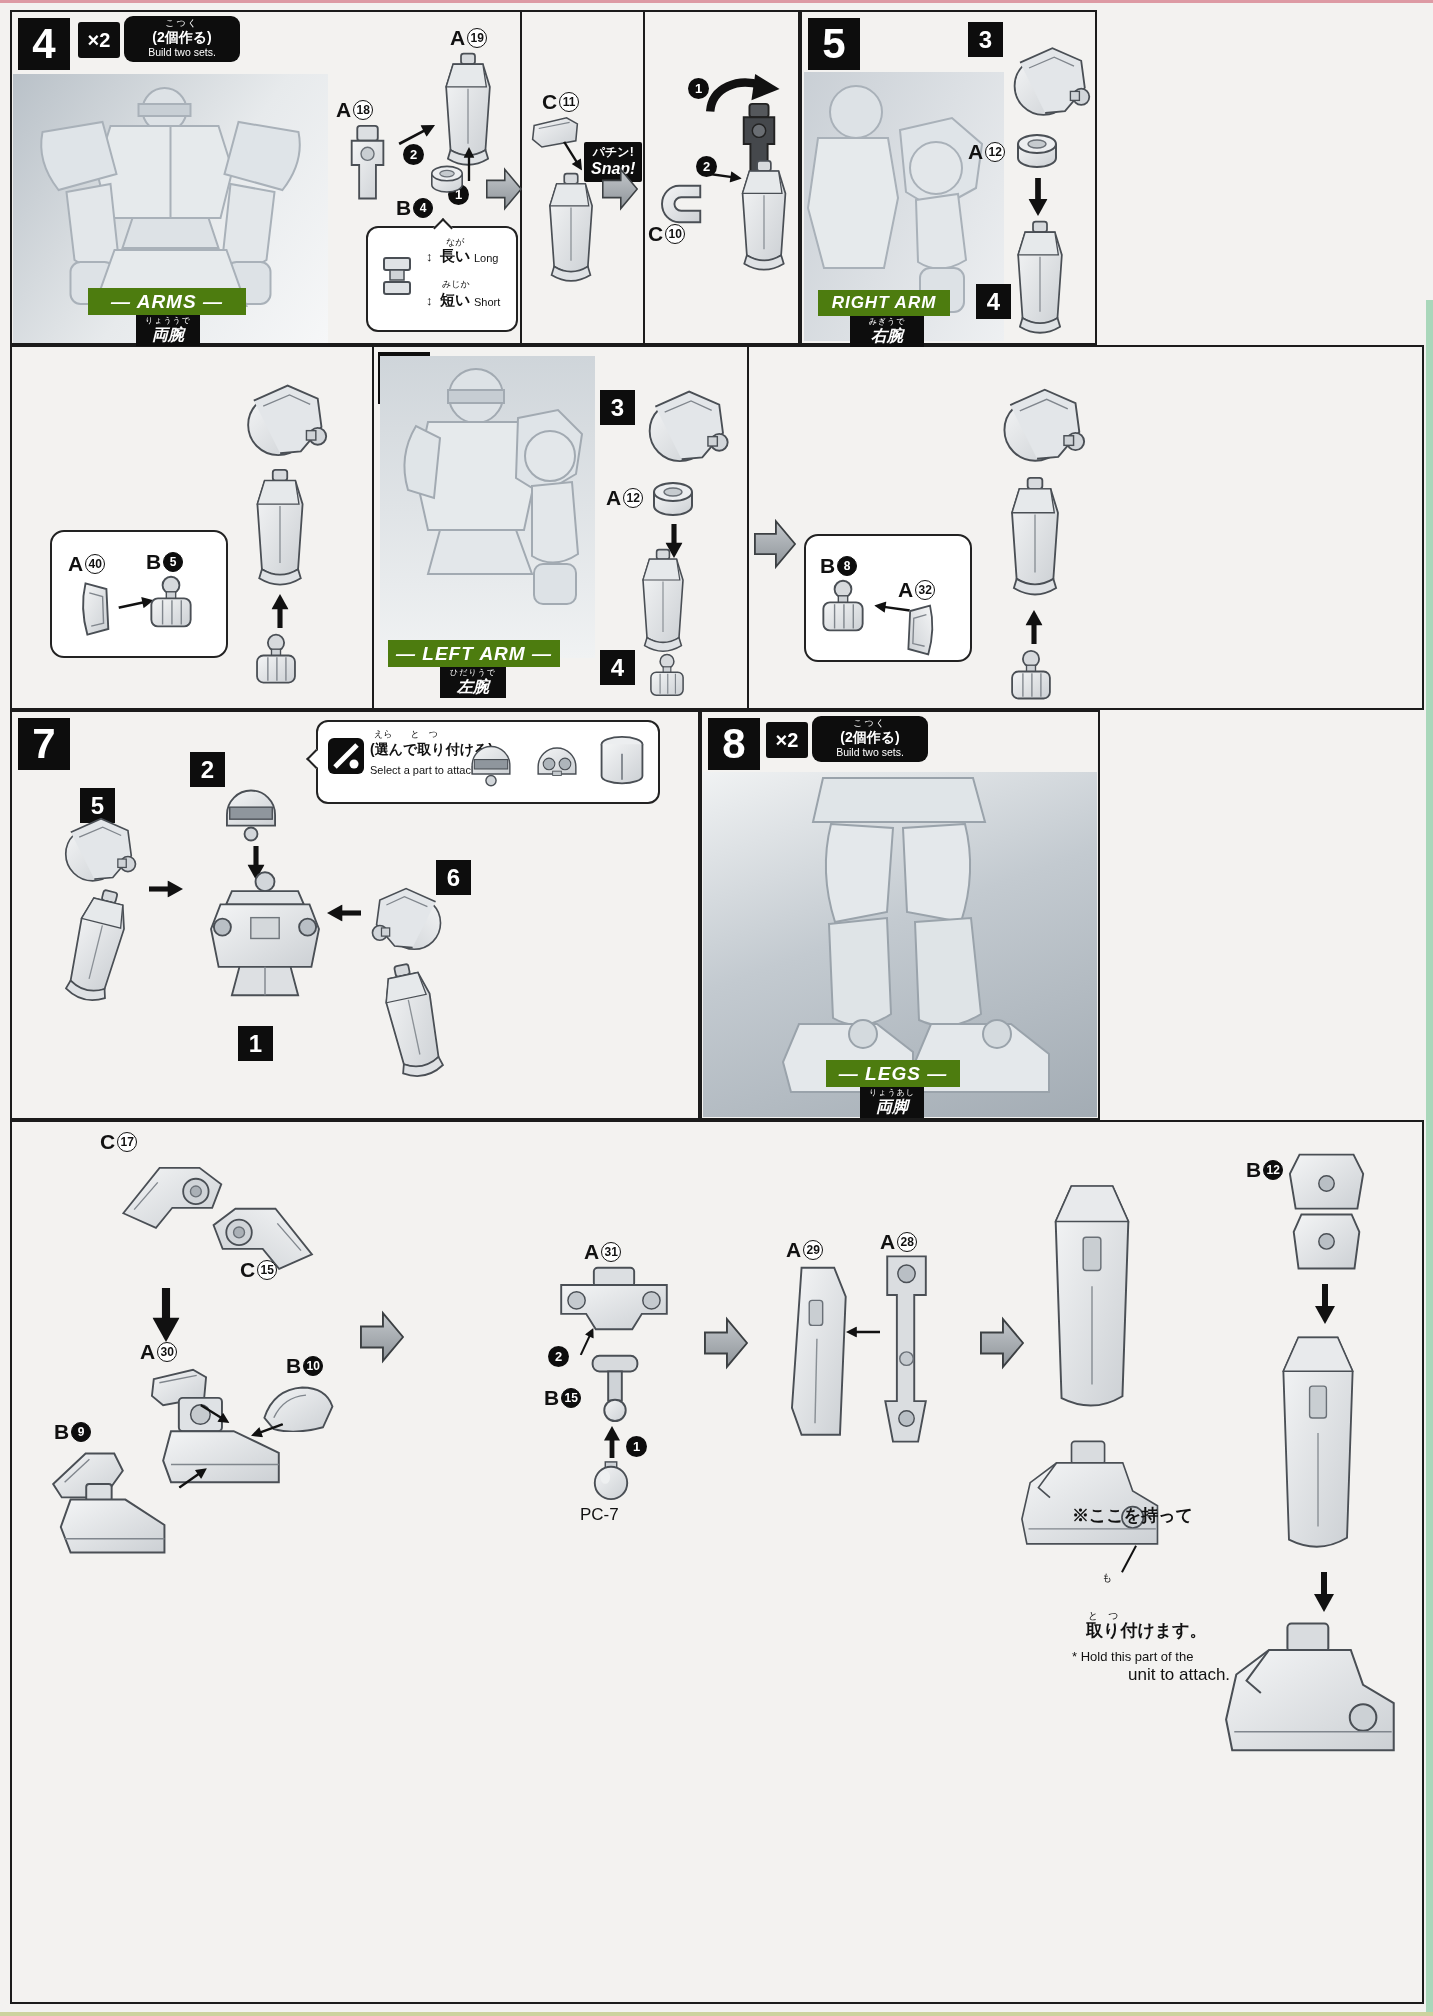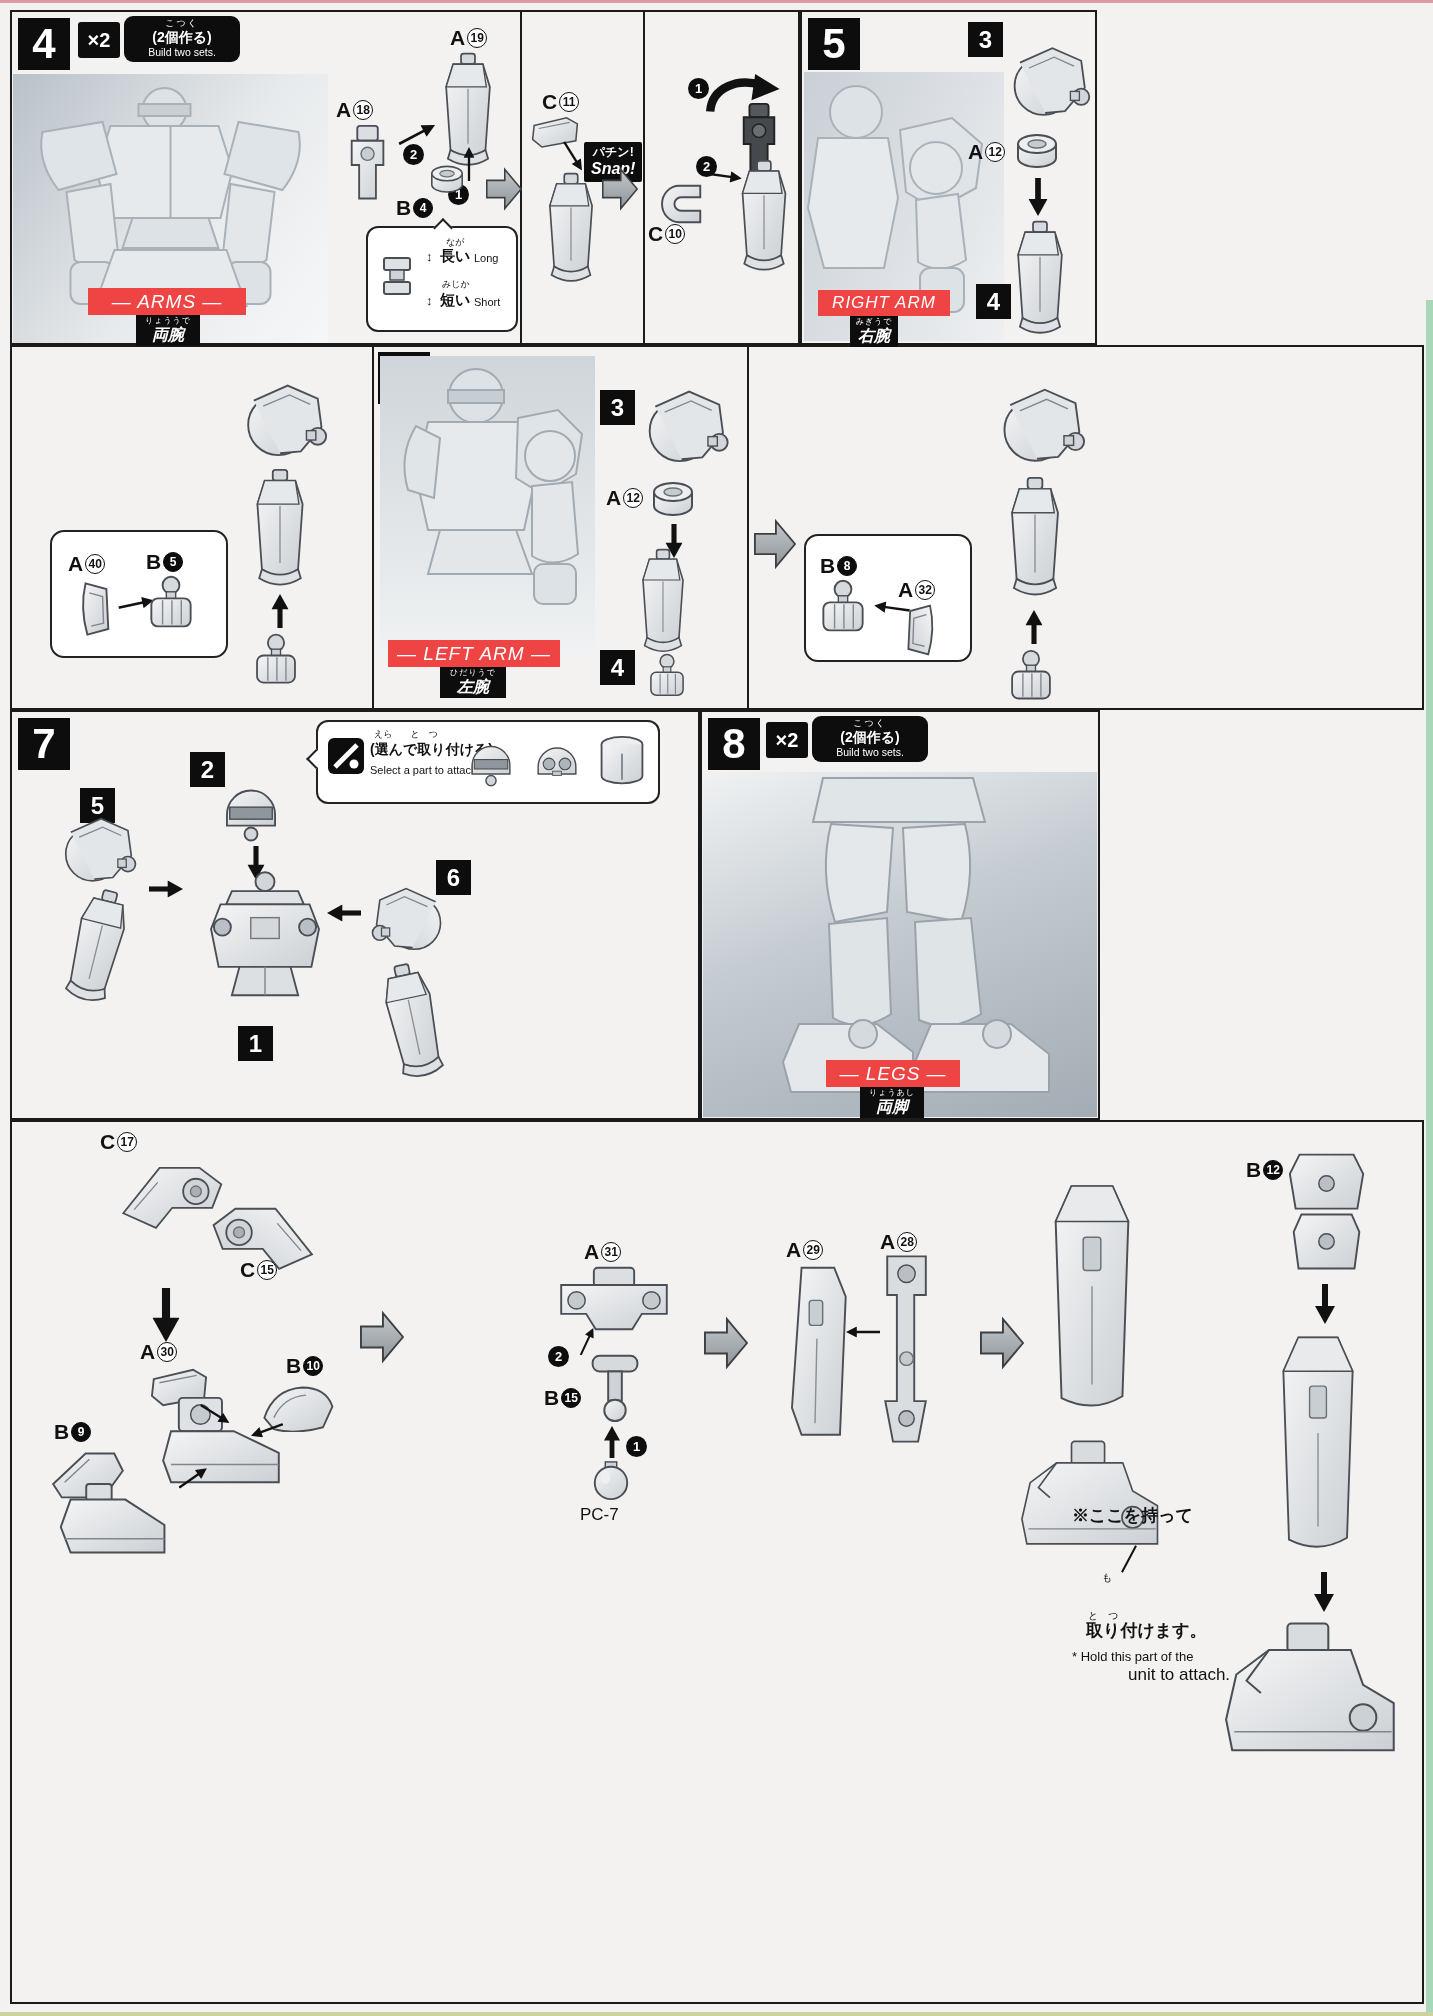--- a/index.html
+++ b/index.html
@@ -11,21 +11,21 @@
   .sq{position:absolute;width:35px;height:35px;background:#0d0d0d;color:#fff;font-size:24px;font-weight:bold;display:flex;align-items:center;justify-content:center}
   .x2badge{position:absolute;width:42px;height:36px;background:#0d0d0d;color:#fff;font-weight:bold;font-size:20px;display:flex;align-items:center;justify-content:center;border-radius:3px}
   .b2badge{position:absolute;background:#0d0d0d;color:#fff;border-radius:9px;text-align:center;padding:3px 6px}
   .b2badge .f{display:block;font-size:9px;line-height:1.1;letter-spacing:2px}
   .b2badge .jp{display:block;font-size:14px;font-weight:bold;line-height:1.25}
   .b2badge .en{display:block;font-size:10.5px;line-height:1.2}
   .plabel{position:absolute;font-size:21px;font-weight:600;display:flex;align-items:center;gap:2px}
   .circ{display:inline-flex;width:20px;height:20px;border:1.8px solid #111;border-radius:50%;align-items:center;justify-content:center;font-size:12px;font-weight:bold;background:#fff;line-height:1}
   .circ.dark{background:#0d0d0d;color:#fff;border-color:#0d0d0d}
   .circlone{position:absolute;width:21px;height:21px;border-radius:50%;background:#0d0d0d;color:#fff;font-size:13px;font-weight:bold;display:flex;align-items:center;justify-content:center;line-height:1}
-  .sec{position:absolute;background:#ef4444;color:#fff;display:flex;align-items:center;justify-content:center;font-style:italic;font-weight:normal;font-size:19px;letter-spacing:1px}
+  .sec{position:absolute;background:#4d7c0f;color:#fff;display:flex;align-items:center;justify-content:center;font-style:italic;font-weight:bold;font-size:19px;letter-spacing:1px}
   .secjp{position:absolute;background:#0d0d0d;color:#fff;text-align:center;padding:2px 4px}
   .secjp .f{display:block;font-size:8px;line-height:1.1;letter-spacing:1px}
   .secjp .jp{display:block;font-size:16px;font-weight:bold;font-style:italic;line-height:1.15}
   .wm{position:absolute}
   .part{position:absolute}
   .arr{position:absolute}
   .inset{position:absolute;background:#fff;border:2.5px solid #222;border-radius:14px}
   .callout{position:absolute;background:#fff;border:2.5px solid #222;border-radius:12px}
   .tail-up{position:absolute;width:14px;height:14px;background:#fff;border-left:2.5px solid #222;border-top:2.5px solid #222;transform:rotate(45deg)}
   .tail-left{position:absolute;width:14px;height:14px;background:#fff;border-left:2.5px solid #222;border-bottom:2.5px solid #222;transform:rotate(45deg)}
@@ -358,21 +358,21 @@
         <circle cx="52" cy="40" r="26" fill="#dde2e6"></circle>
         <path d="M14,66 h70 l10,60 -14,70 h-60 l-16,-60 z" fill="#e6eaec"></path>
         <path d="M96,58 l52,-12 30,26 -6,44 -40,22 -30,-18 z" fill="#dfe4e8"></path>
         <circle cx="132" cy="96" r="26" fill="#e3e7ea"></circle>
         <path d="M112,128 l42,-6 8,66 q-26,16 -48,2 z" fill="#e3e7ea"></path>
         <rect x="116" y="196" width="44" height="44" rx="10" fill="#dde2e6"></rect>
       </g>
     </svg>
   </div>
   <div class="sec" style="left:818px;top:290px;width:132px;height:26px;font-size:17px">RIGHT ARM</div>
-  <div class="secjp" style="left:850px;top:316px;width:48px">
+  <div class="secjp" style="left:850px;top:316px;width:74px">
     <span class="f">みぎうで</span>
     <span class="jp">右腕</span>
   </div>
   <div class="sq" style="left:968px;top:22px">3</div>
   <svg class="part" style="left:1002px;top:40px;width:90px;height:92px" viewBox="0 0 100 100">
       <use href="#p-shoulder"></use>
     </svg>
   <div class="plabel" style="left:968px;top:140px">
     <span>A</span>
       <span class="circ">12</span>

